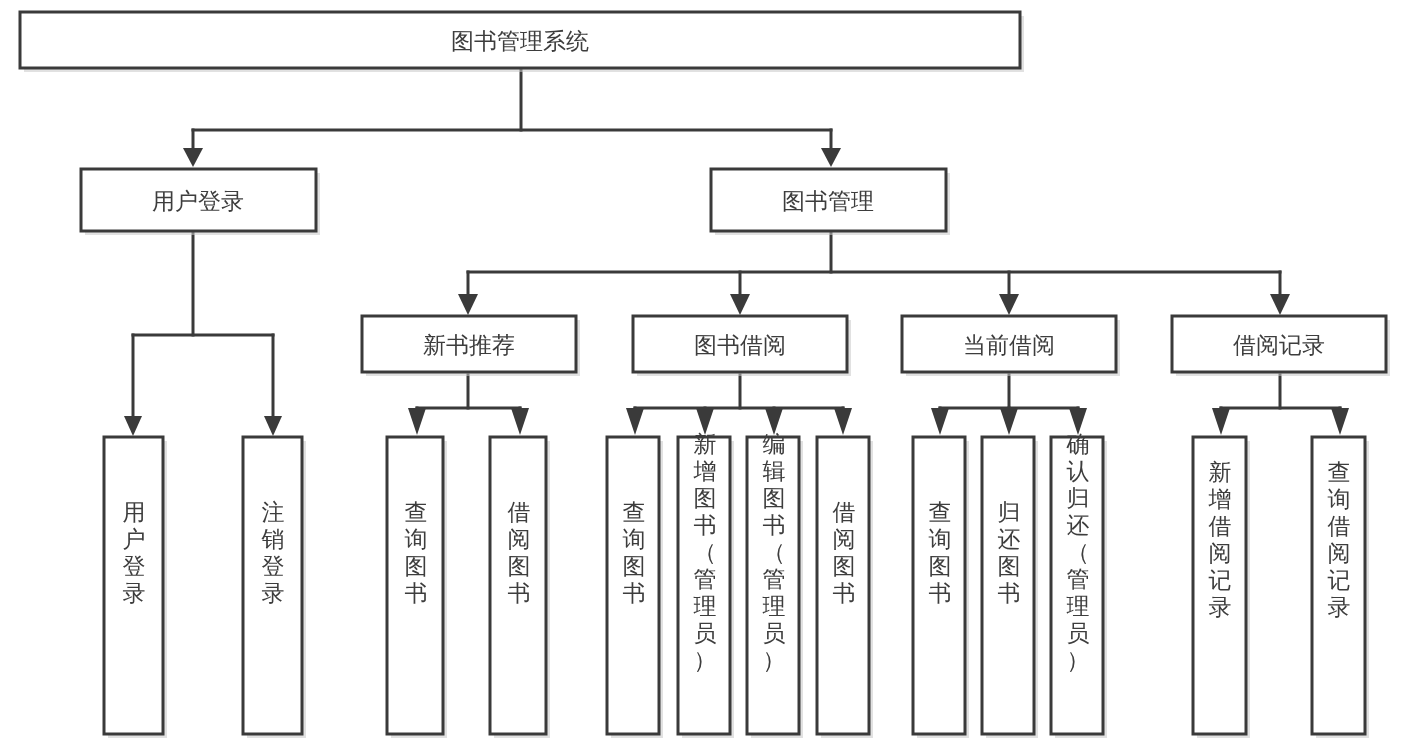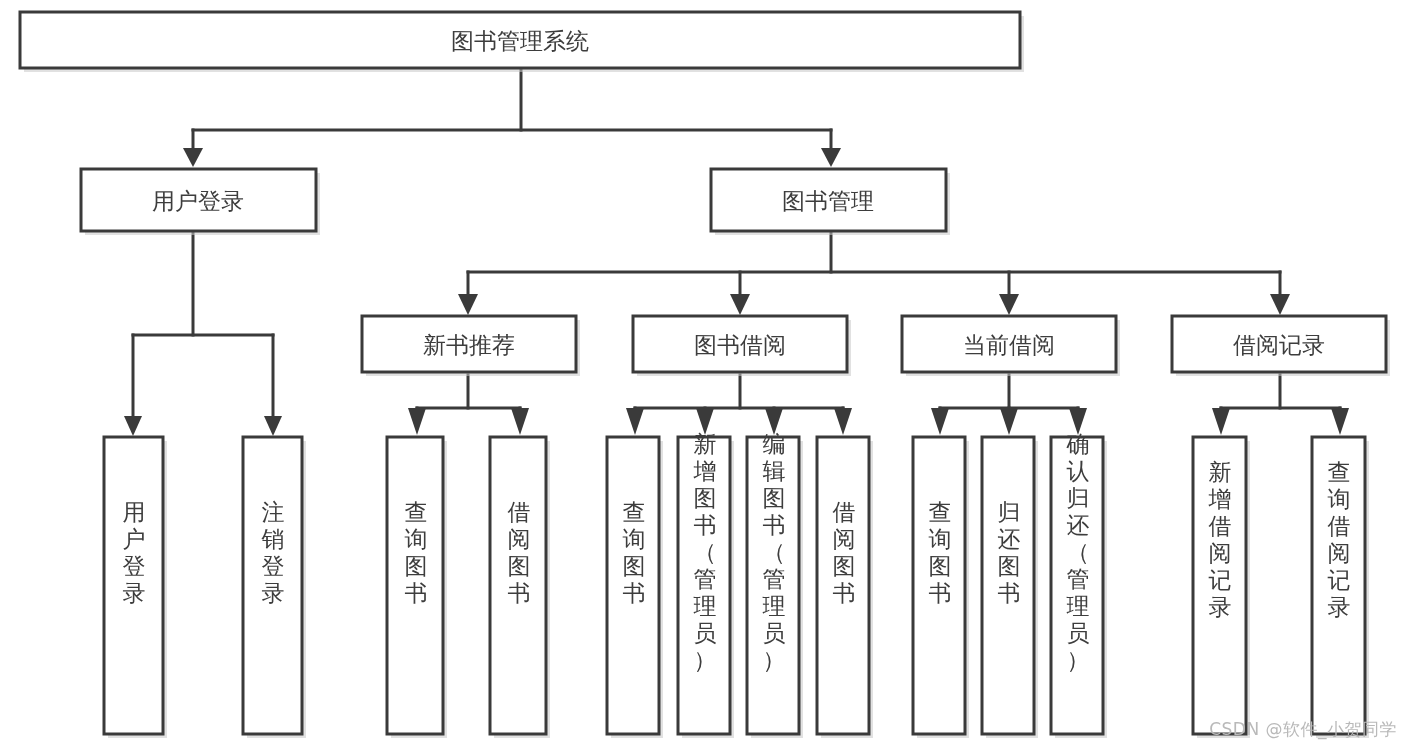--- a/index.html
+++ b/index.html
@@ -194,14 +194,13 @@
       <text class="v-label" x="1220" y="480"><tspan x="1220" y="480">新</tspan><tspan x="1220" y="507">增</tspan><tspan x="1220" y="534">借</tspan><tspan x="1220" y="561">阅</tspan><tspan x="1220" y="588">记</tspan><tspan x="1220" y="615">录</tspan></text>
     </g>
     <g>
       <rect class="box-shadow" x="1316" y="441" width="53" height="297"></rect>
       <rect class="box-rect" x="1312" y="437" width="53" height="297"></rect>
       <text class="v-label" x="1339" y="480"><tspan x="1339" y="480">查</tspan><tspan x="1339" y="507">询</tspan><tspan x="1339" y="534">借</tspan><tspan x="1339" y="561">阅</tspan><tspan x="1339" y="588">记</tspan><tspan x="1339" y="615">录</tspan></text>
     </g>
 
   </svg>
 
-  <div class="watermark">CSDN @软件_小贺同学</div>
 </div>
 
 </body></html>

